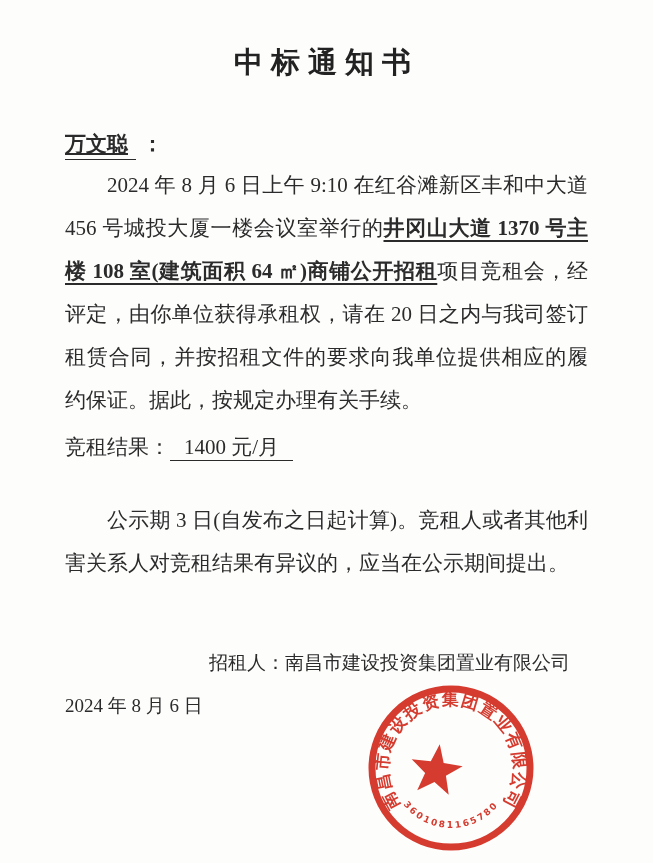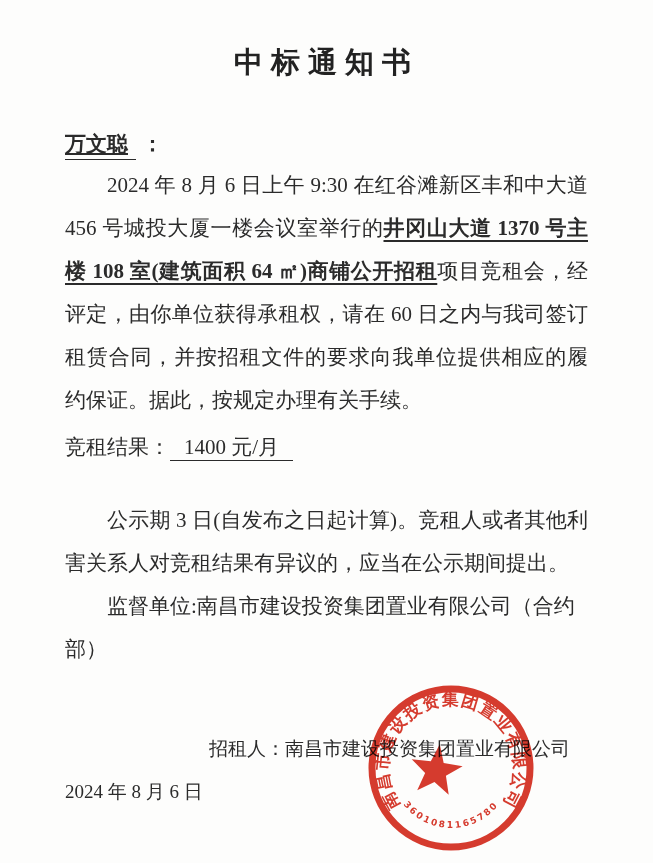--- a/index.html
+++ b/index.html
@@ -94,27 +94,26 @@
 </style>
 </head>
 <body>
 
 <div class="page">
 
   <h1 class="title">中标通知书</h1>
 
   <p class="recipient"><span class="name">万文聪</span><span class="colon">：</span></p>
 
-  <p class="body-p"><span>2024 年 8 月 6 日上午 9:30 在红谷滩新区丰和中大道 456 号城投大厦一楼会议室举行的</span><span class="emph">井冈山大道 1370 号主楼 108 室(建筑面积 64 ㎡)商铺公开招租</span><span>项目竞租会，经评定，由你单位获得承租权，请在 60 日之内与我司签订租赁合同，并按招租文件的要求向我单位提供相应的履约保证。据此，按规定办理有关手续。</span></p>
+  <p class="body-p"><span>2024 年 8 月 6 日上午 9:10 在红谷滩新区丰和中大道 456 号城投大厦一楼会议室举行的</span><span class="emph">井冈山大道 1370 号主楼 108 室(建筑面积 64 ㎡)商铺公开招租</span><span>项目竞租会，经评定，由你单位获得承租权，请在 20 日之内与我司签订租赁合同，并按招租文件的要求向我单位提供相应的履约保证。据此，按规定办理有关手续。</span></p>
 
   <p class="result"><span class="result-label">竞租结果：</span><span class="result-value">1400 元/月</span></p>
 
   <p class="body-p notice">公示期 3 日(自发布之日起计算)。竞租人或者其他利害关系人对竞租结果有异议的，应当在公示期间提出。</p>
 
-  <p class="plain-line">监督单位:南昌市建设投资集团置业有限公司（合约部）</p>
 
 
   <p class="signature">招租人：南昌市建设投资集团置业有限公司</p>
 
   <p class="sig-date">2024 年 8 月 6 日</p>
 
   <div class="seal">
     <svg viewBox="-90 -90 180 180" xmlns="http://www.w3.org/2000/svg">
 
       <circle cx="0" cy="0" r="79" fill="none" stroke="#d42a1c" stroke-width="7"></circle>

